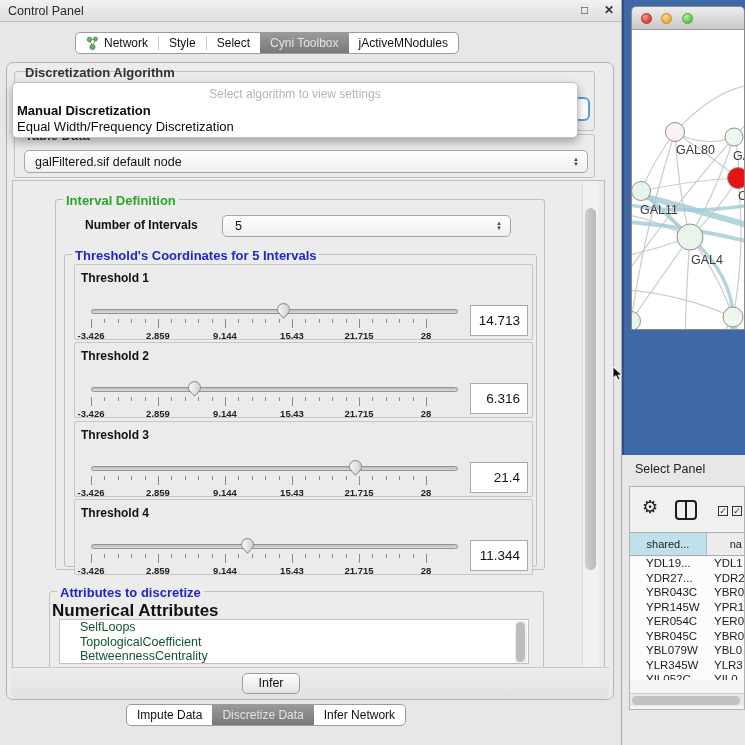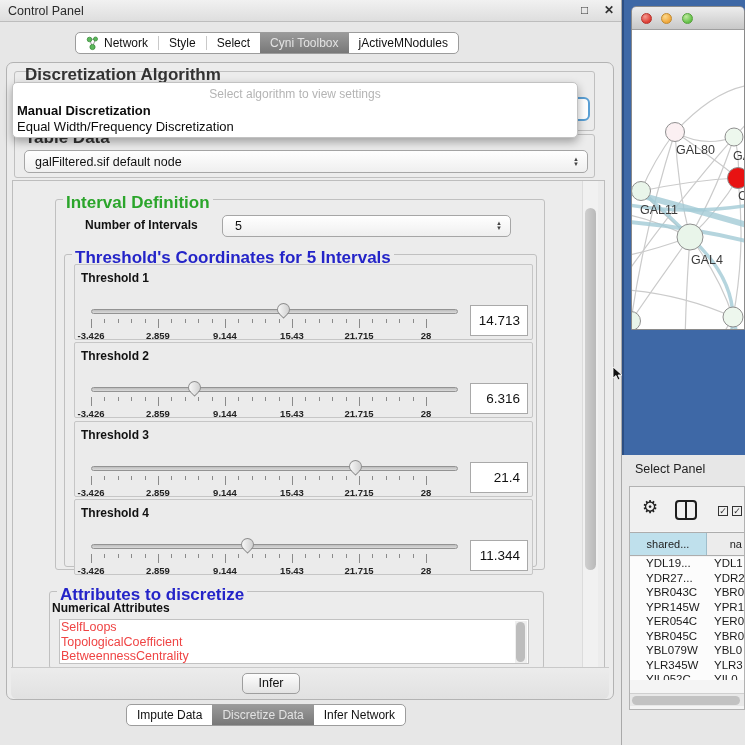--- a/index.html
+++ b/index.html
@@ -19,21 +19,21 @@
   #tabbar { position:absolute; left:75px; top:32px; height:22px; display:flex; align-items:stretch; background:#fff; border:1px solid #9c9c9c; border-radius:5px; overflow:hidden; font-size:12px; color:#111; }
   .tabseg { display:flex; align-items:center; justify-content:center; padding:0 10px; white-space:nowrap; }
   .tabseg.dark { background:linear-gradient(#9a9a9a,#787878); color:#e3e3e3; }
   .tabsep { width:1px; background:#c9c9c9; margin:3px 0; }
   #network-tab-icon { width:13px; height:15px; margin-right:5px; }
 
   
   #content-panel { position:absolute; left:6px; top:62px; width:608px; height:638px; background:#ececec; border:1px solid #b3b3b3; border-radius:7px; }
 
   .group { position:absolute; border:1px solid #c0c0c0; border-radius:3px; }
-  .group-title { position:absolute; top:-7px; left:7px; font-size:17px; font-weight:600; background:#ececec; padding:0 3px; white-space:nowrap;text-align:center; }
+  .group-title { position:absolute; top:-7px; left:7px; font-size:13px; font-weight:600; background:#ececec; padding:0 3px; white-space:nowrap;text-align:center; }
   .t-black { color:#333; }
   .t-green { color:#2ba52b; }
   .t-blue  { color:#2424c8; }
 
   
   #algo-group { left:7px; top:8px; width:581px; height:60px; }
   #algo-group .group-title { background:transparent; } 
   #algo-combo { position:absolute; left:8px; top:25px; width:567px; height:24px; background:#fff; border:2px solid #5a9fd4; border-radius:6px; }
 
   
@@ -59,23 +59,23 @@
   .thr-track { position:absolute; left:16px; top:44px; width:367px; height:5px; background:linear-gradient(#bdbdbd,#dadada); border:1px solid #939393; border-radius:3px; }
   .tick { position:absolute; width:1px; background:#8a8a8a; top:54px; }
   .tick.minor { height:4px; }
   .tick.major { height:9px; }
   .tick-label { position:absolute; top:65px; width:48px; text-align:center; font-size:9.5px; font-weight:bold; color:#222; }
   .thr-handle { position:absolute; top:38px; width:13px; height:13px; background:linear-gradient(135deg,#ffffff,#c9c9c9); border:1px solid #8e8e8e; border-radius:50% 50% 50% 0; transform:rotate(-45deg); }
   .thr-value { position:absolute; left:395px; top:40px; width:58px; height:31px; background:#fff; border:1px solid #a9a9a9; font-size:13.5px; color:#111; line-height:29px; text-align:right; padding-right:7px; }
 
   
   #attr-group { left:36px; top:410px; width:495px; height:78px; }
-  #attr-subtitle { position:absolute; left:39px; top:420px; font-size:12px; font-weight:bold; color:#111; }
+  #attr-subtitle { position:absolute; left:39px; top:420px; font-size:17px; font-weight:bold; color:#111; }
   #attr-list { position:absolute; left:46px; top:438px; width:470px; height:45px; background:#fff; border:1px solid #c2c2c2; overflow:hidden; }
-  .attr-item { font-size:12.5px; color:#ef4444; padding:0 0 0 1px; line-height:14.5px; white-space:nowrap; }
+  .attr-item { font-size:12.5px; color:#14532d; padding:0 0 0 20px; line-height:14.5px; white-space:nowrap; }
   #attr-scroll { position:absolute; right:1px; top:1px; width:12px; height:43px; background:#efefef; }
   #attr-scroll-thumb { position:absolute; left:1px; top:1px; width:9px; height:40px; background:#bdbdbd; border-radius:5px; }
 
   
   #apply-row { position:absolute; left:4px; top:604px; width:598px; height:32px; background:linear-gradient(#ececec,#e1e1e1); border-top:1px solid #c9c9c9; border-radius:0 0 6px 6px; }
   #apply-button { position:absolute; left:231px; top:5px; width:58px; height:21px; background:linear-gradient(#fdfdfd,#e3e3e3); border:1px solid #9e9e9e; border-radius:5px; font-size:12.5px; color:#111; text-align:center; line-height:19px; }
 
   
   #bottom-tabbar { position:absolute; left:126px; top:704px; height:22px; display:flex; background:#fff; border:1px solid #9c9c9c; border-radius:5px; overflow:hidden; font-size:12px; color:#111; }
 

